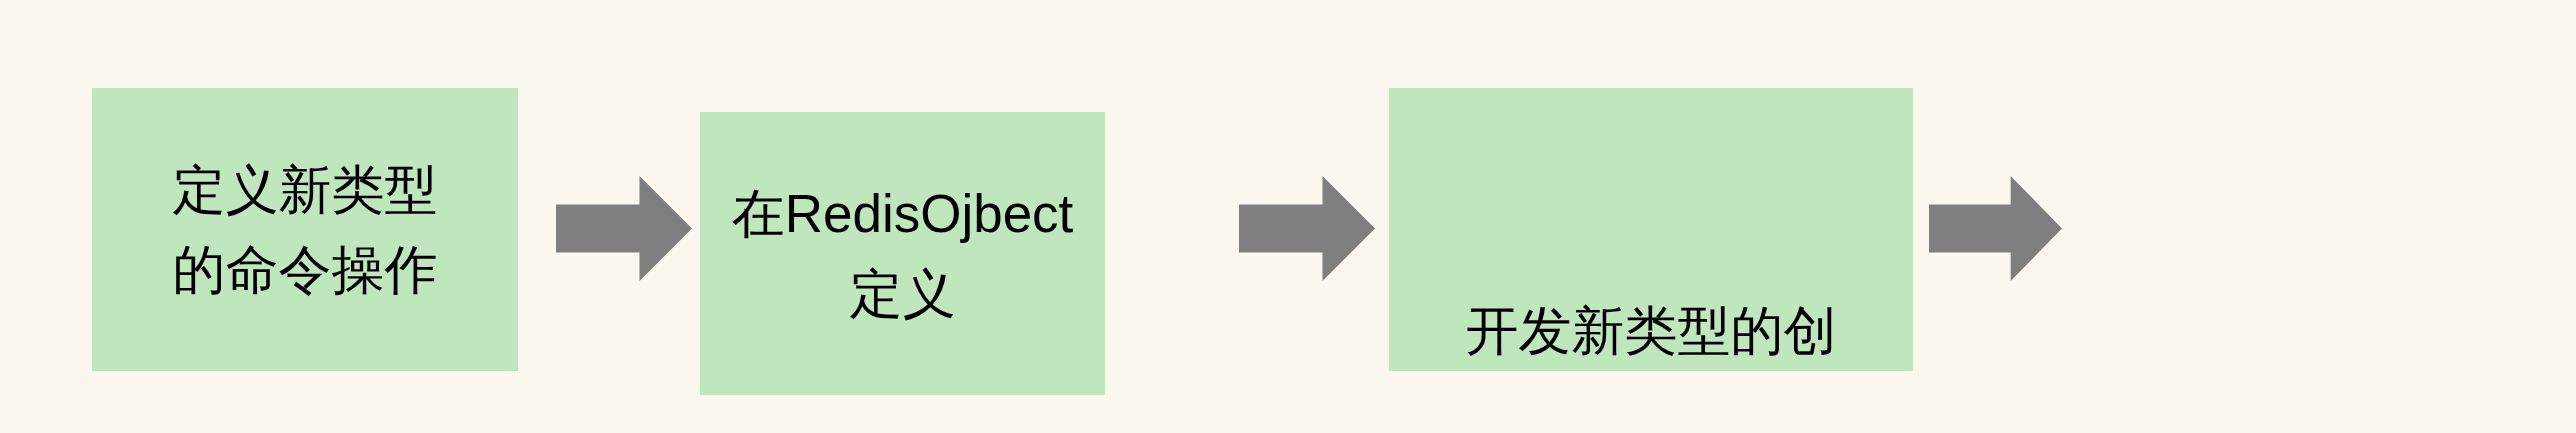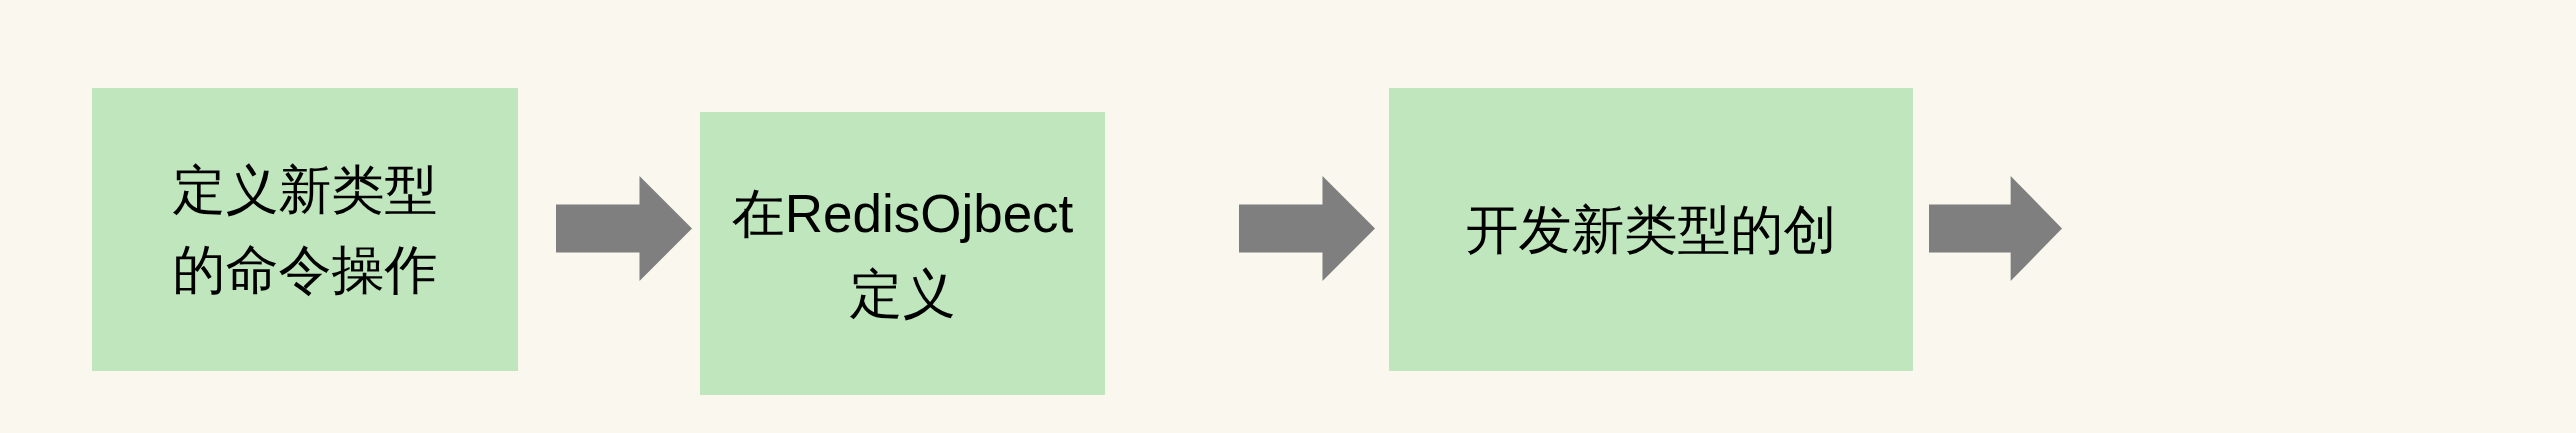--- a/index.html
+++ b/index.html
@@ -66,21 +66,21 @@
     <div class="box-text">在RedisOjbect</div>
     <div class="box-text">定义</div>
   </div>
 
   <div class="arrow-connector" style="left:1239px; top:176px; width:136px; height:105px;">
     <svg viewBox="0 0 158 122" preserveAspectRatio="none" aria-hidden="true">
       <polygon points="0,33 97,33 97,0 158,61 97,122 97,89 0,89" fill="#7f7f7f"></polygon>
     </svg>
   </div>
 
-  <div class="process-box" style="left:1389px; top:88px; width:524px; height:283px;">
+  <div class="process-box" style="left:1389px; top:88px; width:524px; height:283px;justify-content:flex-end;">
     <div class="box-text">开发新类型的创</div>
   </div>
 
   <div class="arrow-connector" style="left:1929px; top:176px; width:133px; height:105px;">
     <svg viewBox="0 0 158 122" preserveAspectRatio="none" aria-hidden="true">
       <polygon points="0,33 97,33 97,0 158,61 97,122 97,89 0,89" fill="#7f7f7f"></polygon>
     </svg>
   </div>
 
 

